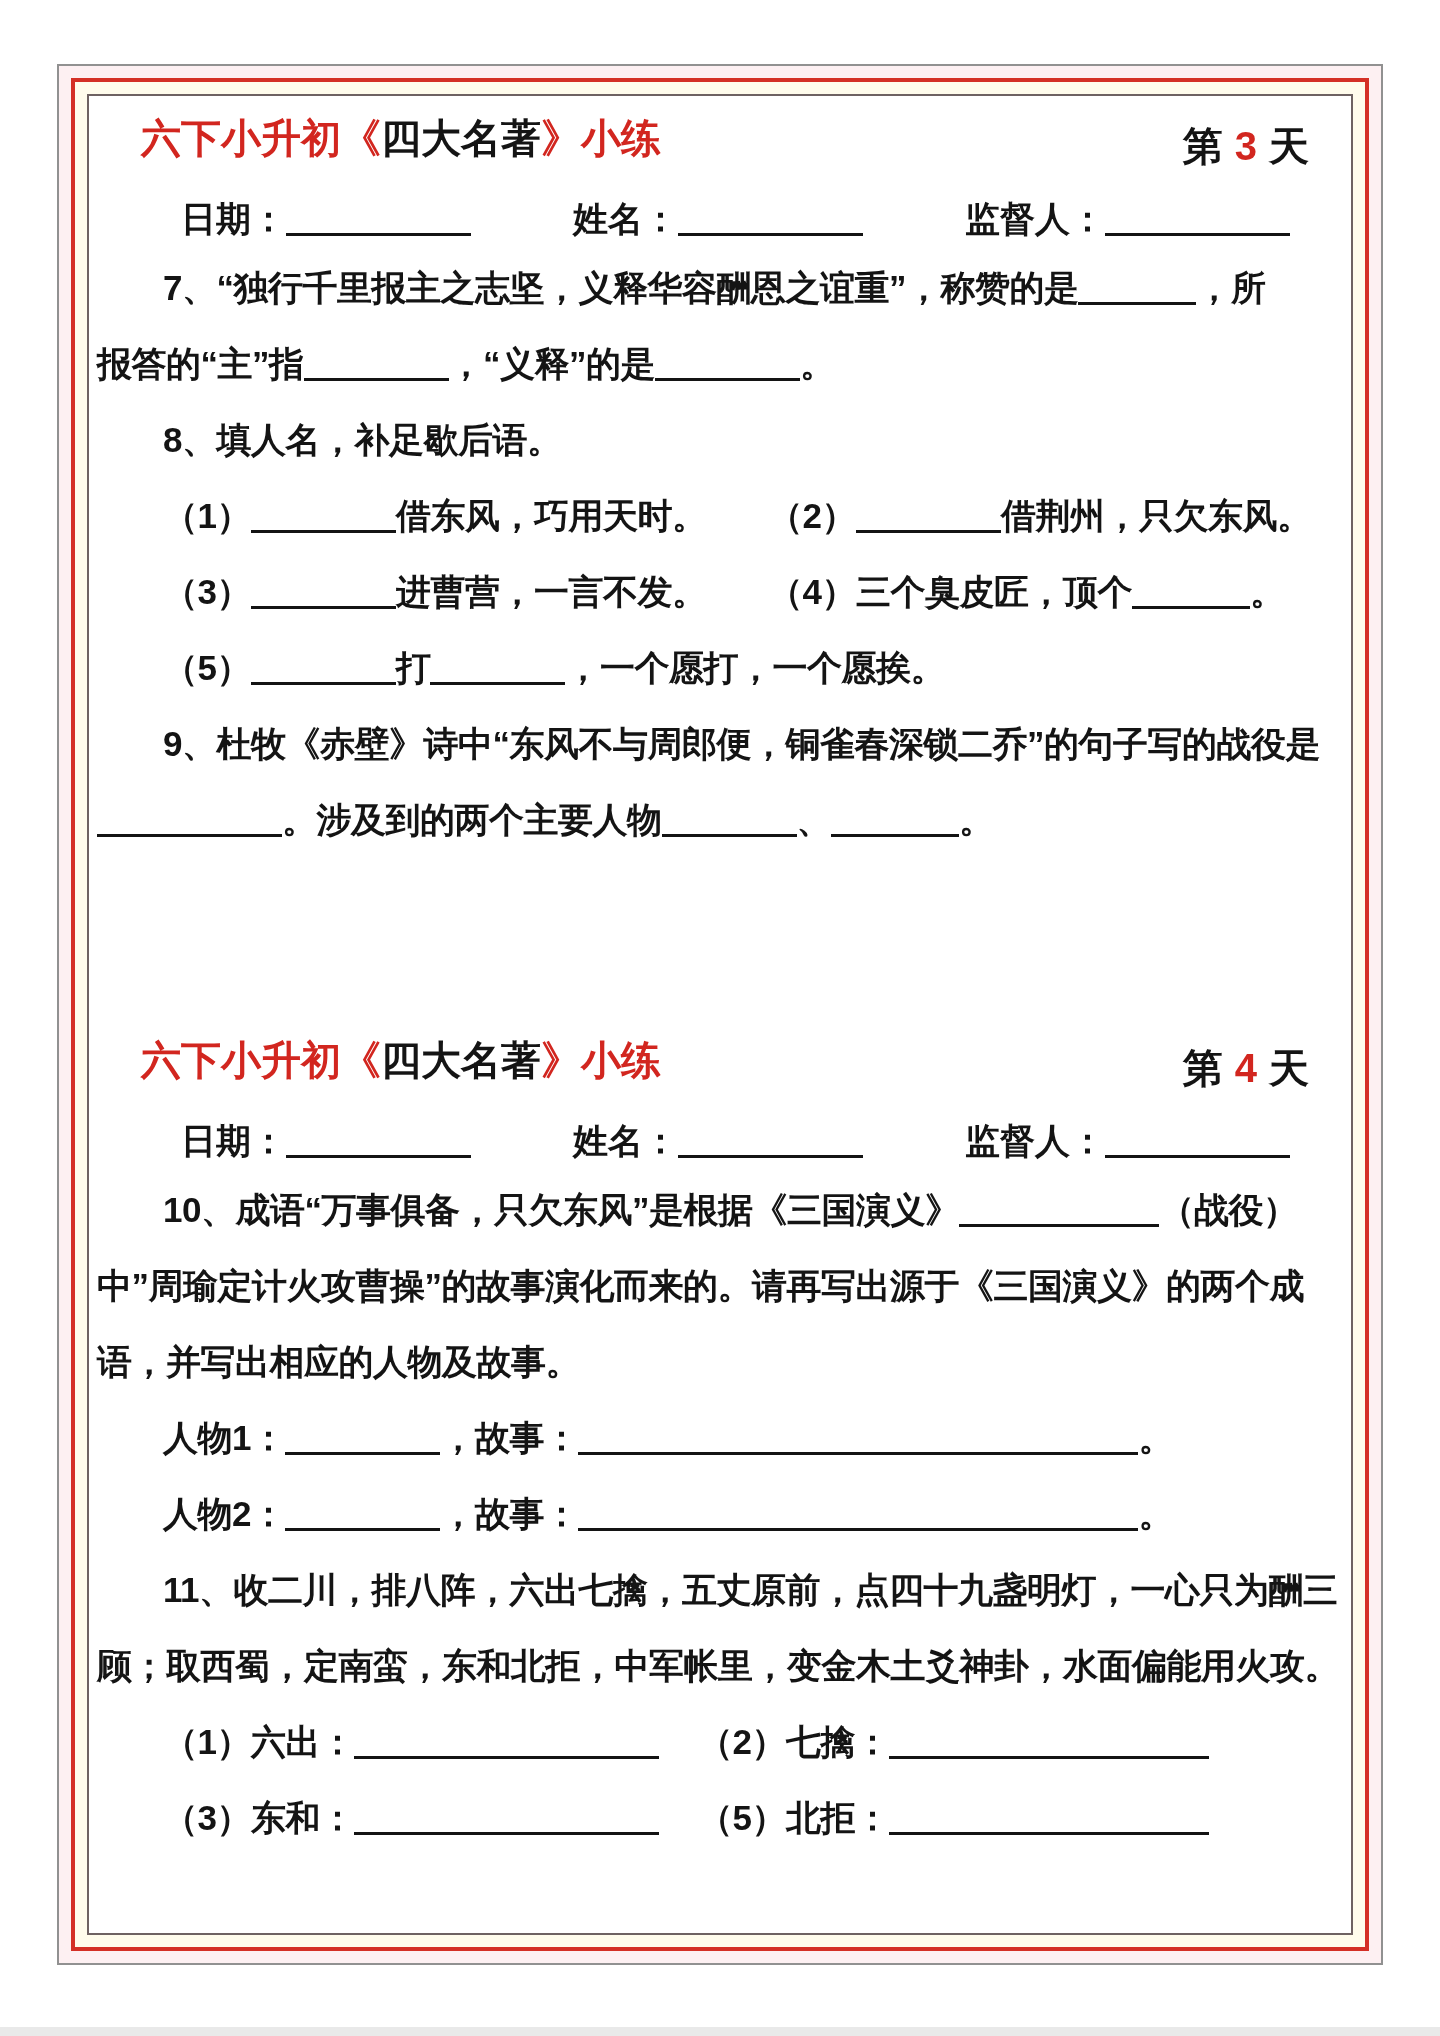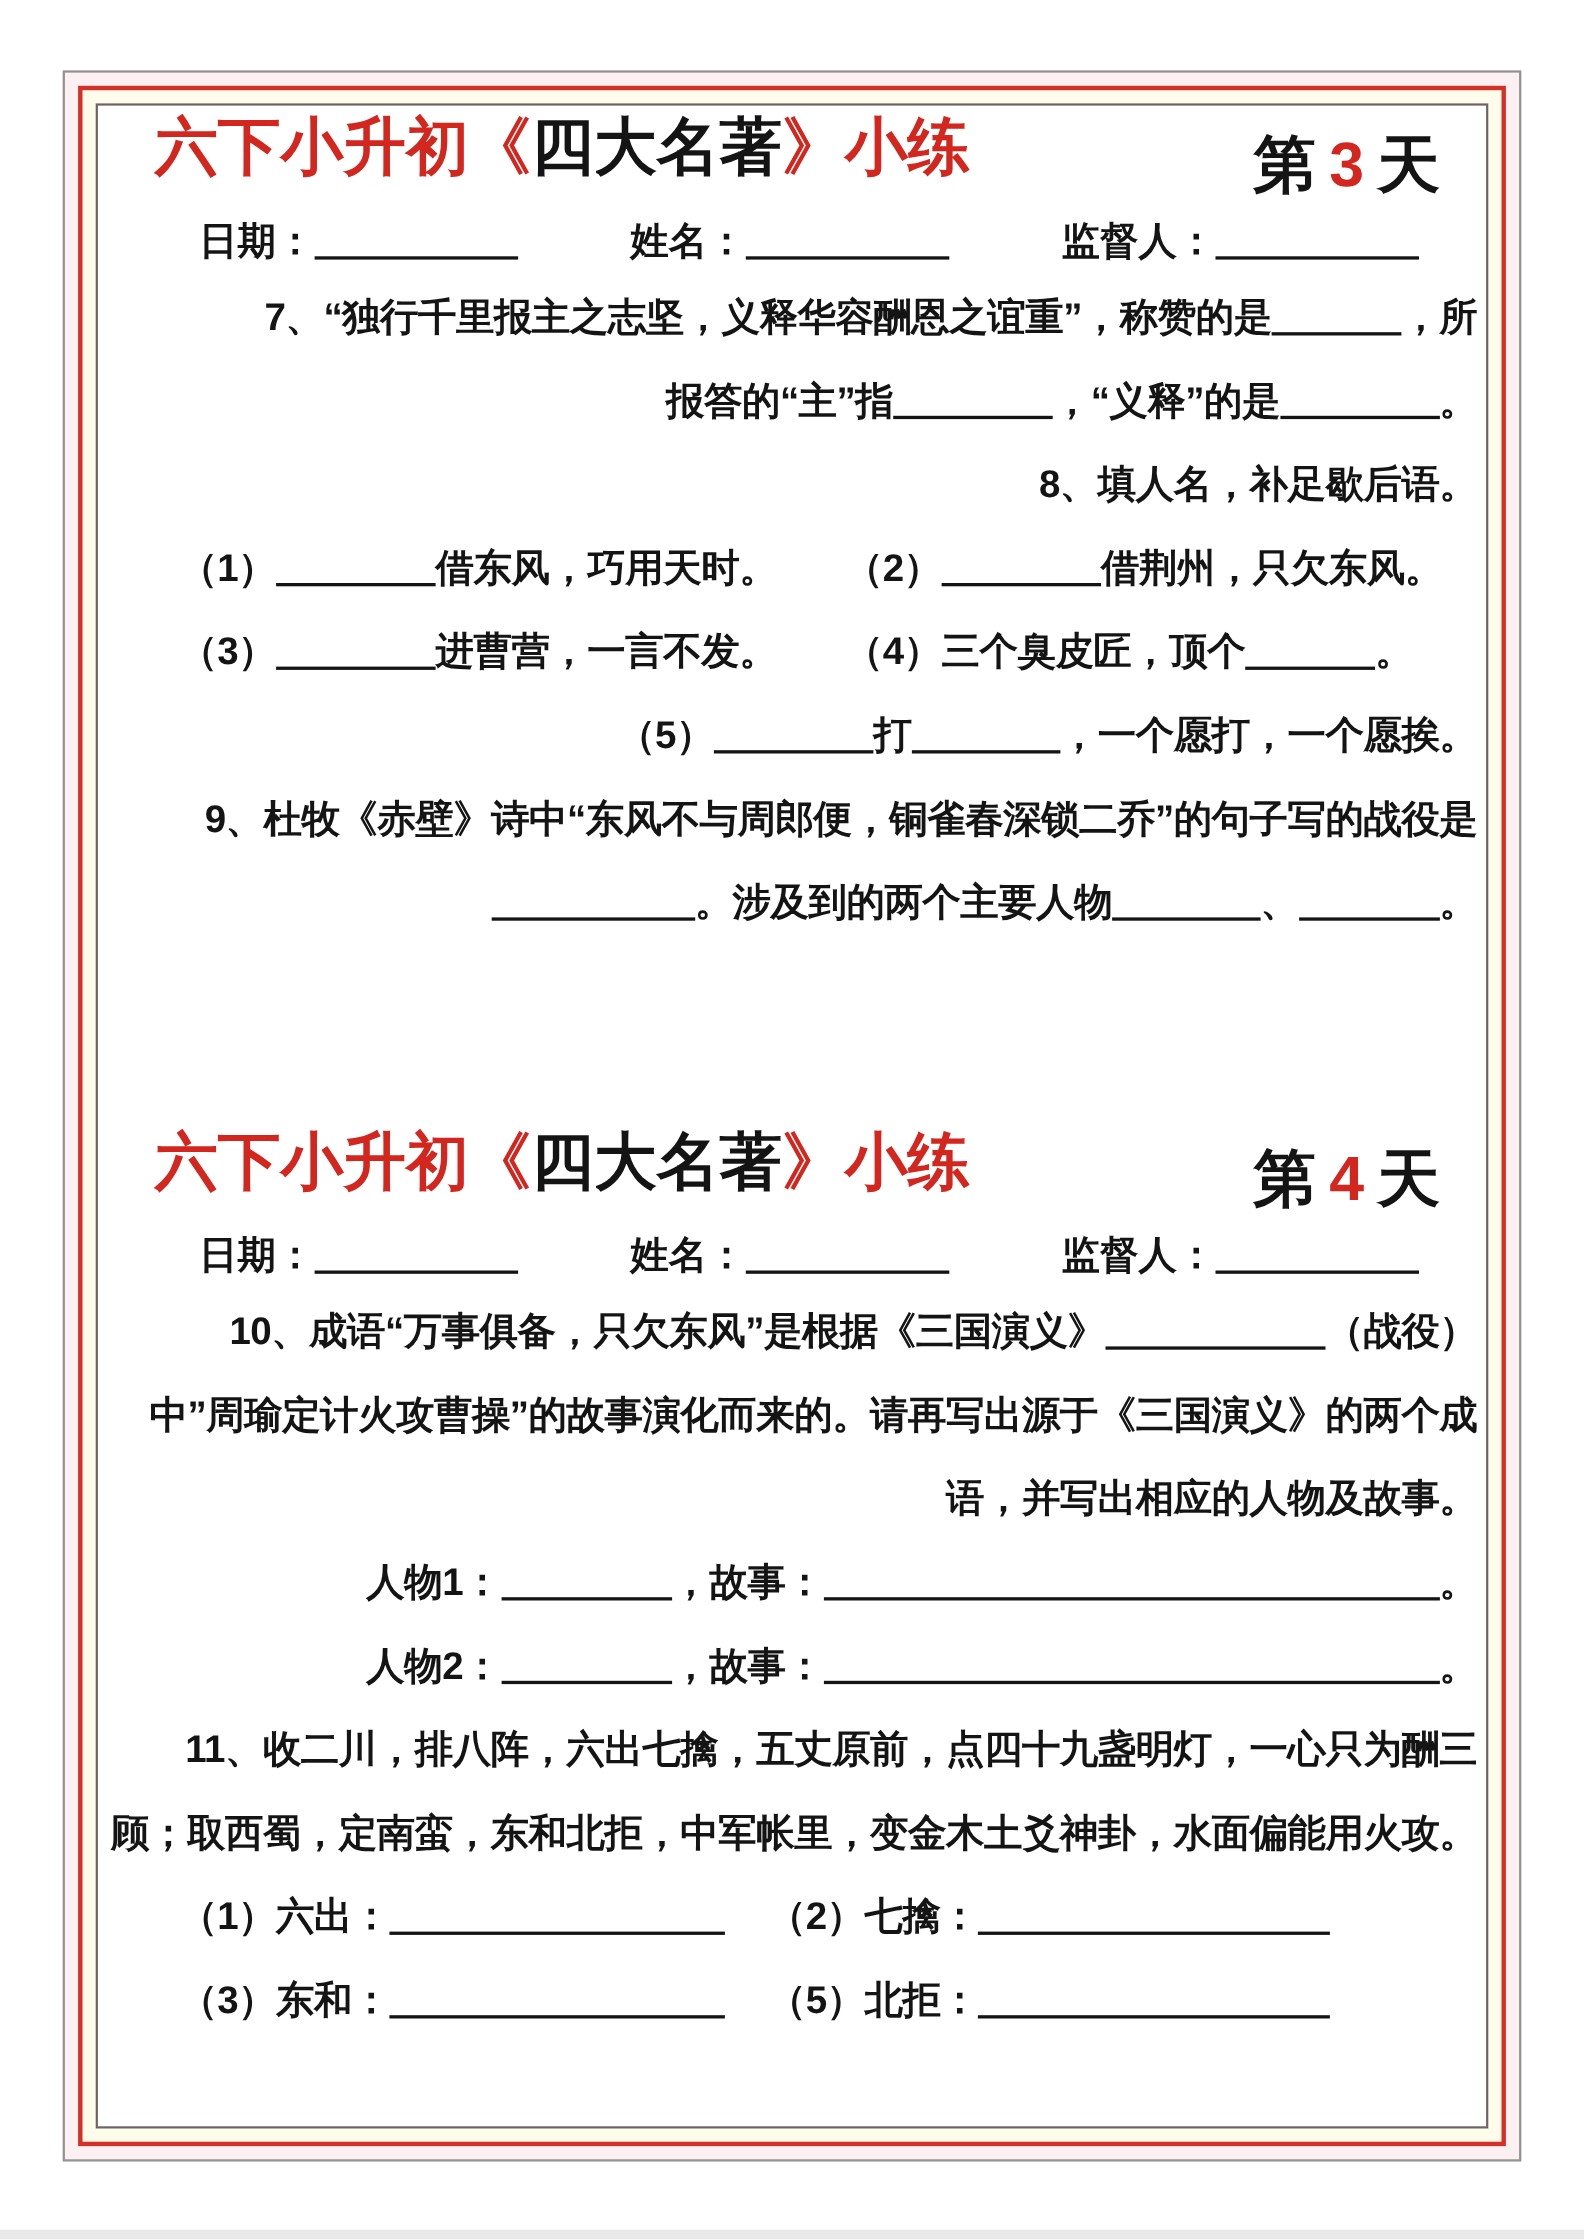--- a/index.html
+++ b/index.html
@@ -28,23 +28,23 @@
     border:2px solid #6e6262;
     background:#ffffff;
   }
   .content{
     position:absolute; left:8px; right:8px; top:0;
   }
   section{display:block;}
   .sec2{margin-top:160px;}
   .sec-title{
     height:84px;
-    display:flex; align-items:flex-start; justify-content:space-between;
+    display:flex; align-items:center; justify-content:space-between;
     padding:0 34px 0 44px;
-    font-size:57px; font-weight:700;
+    font-size:40px; font-weight:700;
     white-space:nowrap;
   }
   .t-red{color:#d2261f;}
   .t-black{color:#141414;}
   .day{color:#141414;margin-top:16px;}
   .day .num{color:#d2261f; margin:0 12px;}
   .meta{
     height:62px; margin-top:8px;
     display:flex; align-items:center;
     padding-left:84px; gap:102px;
@@ -58,21 +58,20 @@
     height:30px;
     border-bottom:3px solid #141414;
     flex:0 0 auto;
   }
   .line{
     height:76px;
     display:flex; align-items:center;
     font-size:35px; font-weight:700;
     white-space:nowrap;
     letter-spacing:-0.5px;
-    justify-content:flex-end;
   }
   .line.indent{padding-left:66px;}
   .col{display:inline-flex; align-items:center; flex:0 0 auto;}
   .col.grow{flex:1 1 auto;}
   .bottom-strip{
     position:absolute; left:0; bottom:0;
     width:100%; height:9px;
     background:#e9e9e9;
   }
 </style>

